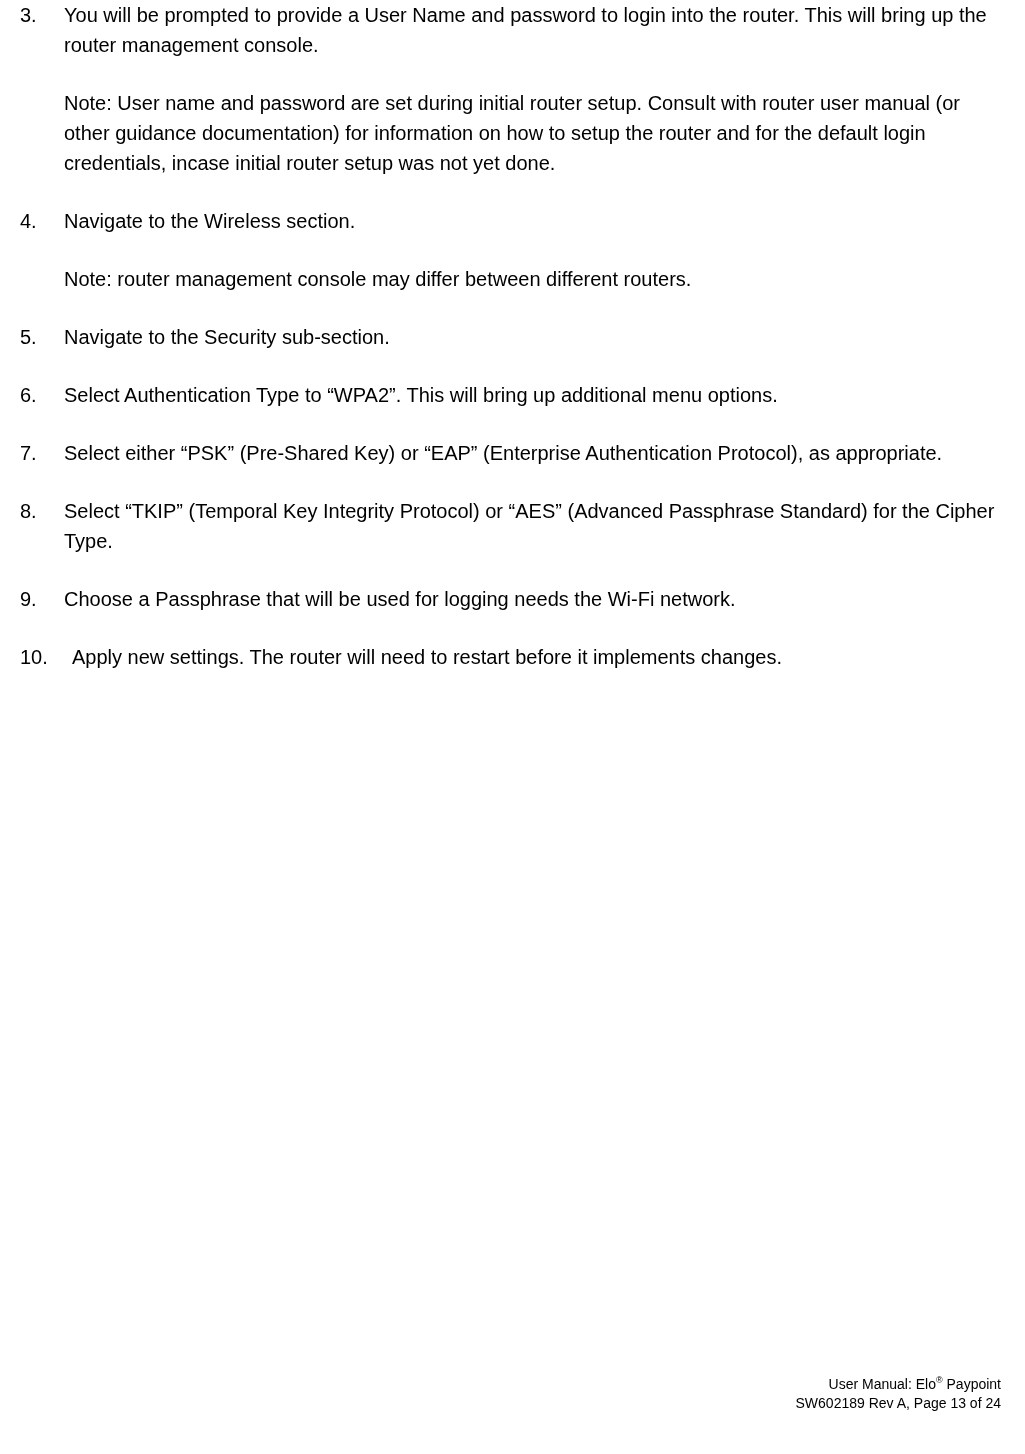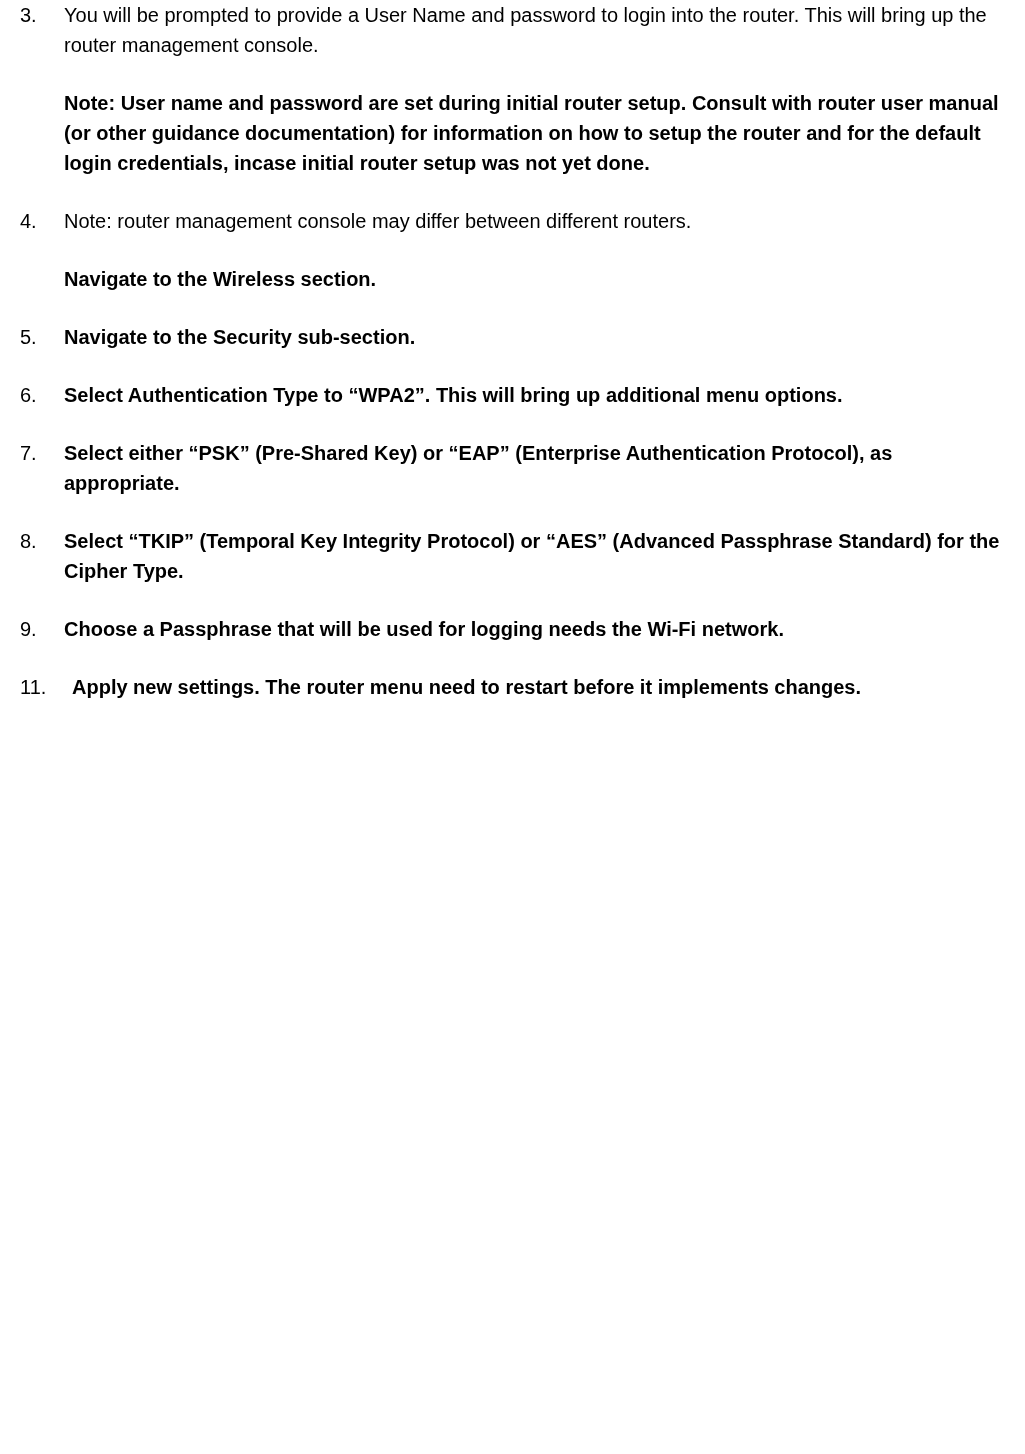--- a/index.html
+++ b/index.html
@@ -38,21 +38,20 @@
       min-width: 48px;
     }
     .content {
       flex: 1;
     }
     .para {
       margin-bottom: 28px;
     }
     .para:last-child {
       margin-bottom: 0;
-      font-weight: bold;
     }
     .footer {
       position: absolute;
       bottom: 40px;
       right: 24px;
       font-size: 14px;
       line-height: 1.4;
       text-align: right;
       color: #000;
     }
@@ -71,22 +70,22 @@
       <div class="num">3.</div>
       <div class="content">
         <div class="para">You will be prompted to provide a User Name and password to login into the router. This will bring up the router management console.</div>
         <div class="para">Note: User name and password are set during initial router setup. Consult with router user manual (or other guidance documentation) for information on how to setup the router and for the default login credentials, incase initial router setup was not yet done.</div>
       </div>
     </div>
 
     <div class="list-item">
       <div class="num">4.</div>
       <div class="content">
+        <div class="para">Navigate to the Wireless section.</div>
         <div class="para">Note: router management console may differ between different routers.</div>
-        <div class="para">Navigate to the Wireless section.</div>
       </div>
     </div>
 
     <div class="list-item">
       <div class="num">5.</div>
       <div class="content">
         <div class="para">Navigate to the Security sub-section.</div>
       </div>
     </div>
 
@@ -112,21 +111,25 @@
     </div>
 
     <div class="list-item">
       <div class="num">9.</div>
       <div class="content">
         <div class="para">Choose a Passphrase that will be used for logging needs the Wi-Fi network.</div>
       </div>
     </div>
 
     <div class="list-item">
-      <div class="num num-wide">11.</div>
+      <div class="num num-wide">10.</div>
       <div class="content">
-        <div class="para">Apply new settings. The router menu need to restart before it implements changes.</div>
+        <div class="para">Apply new settings. The router will need to restart before it implements changes.</div>
       </div>
     </div>
 
   </div>
 
+  <div class="footer">
+    <div><span>User Manual: Elo</span><sup>®</sup><span> Paypoint</span></div>
+    <div>SW602189 Rev A, Page 13 of 24</div>
+  </div>
 </div>
 
 </body></html>

